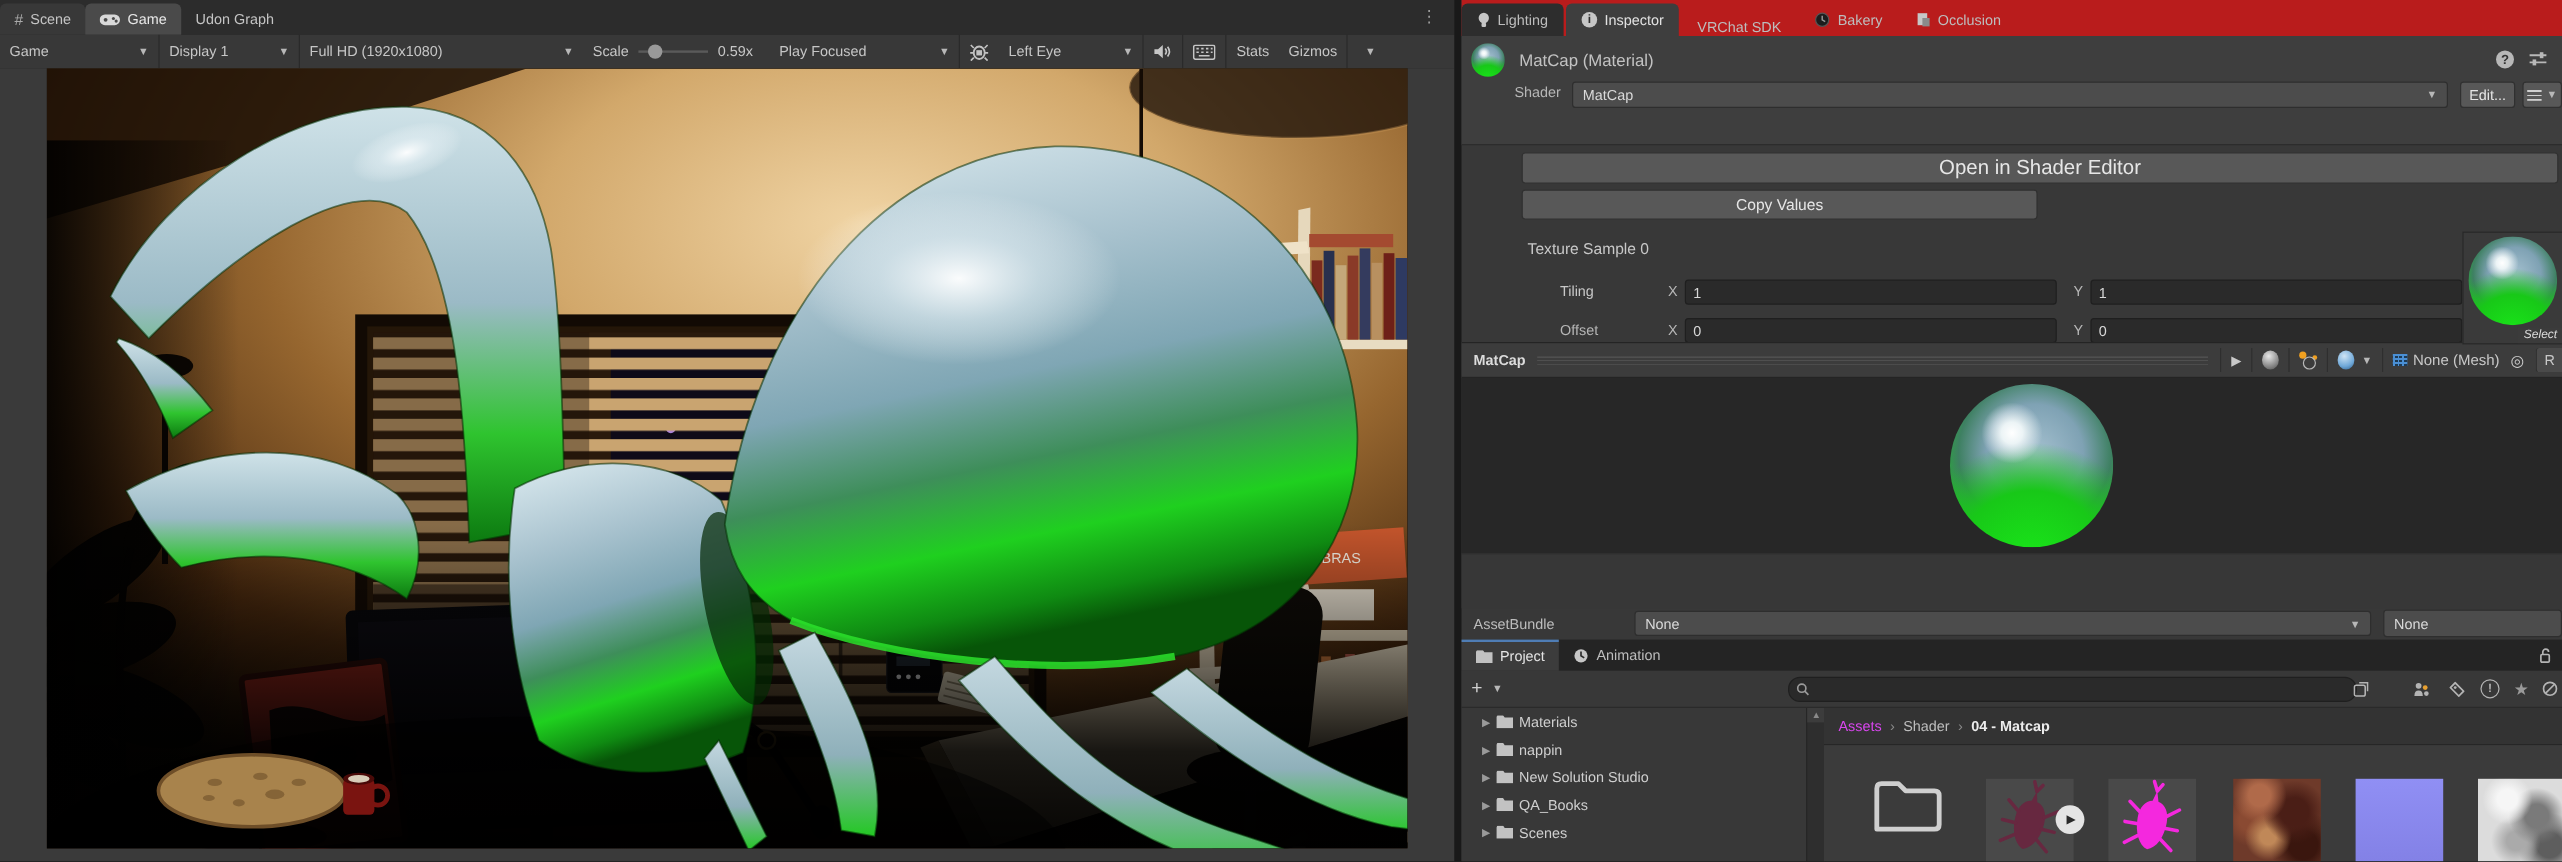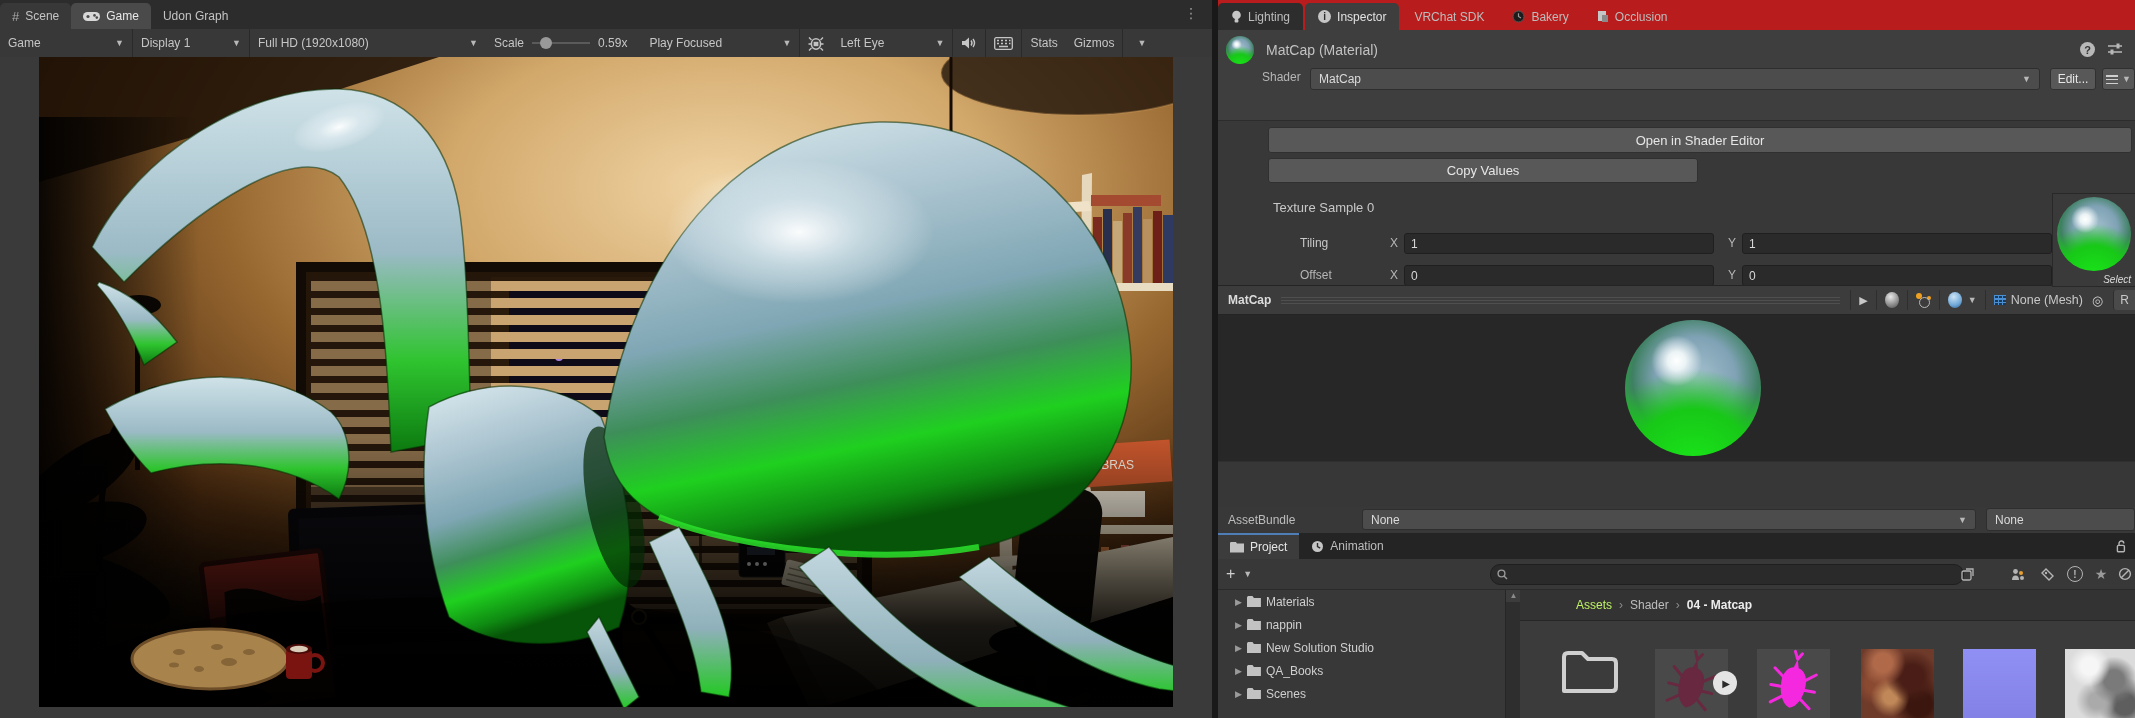--- a/index.html
+++ b/index.html
@@ -419,21 +419,21 @@
         <svg width="11" height="14" viewBox="0 0 11 14">
             <circle cx="5.5" cy="5" r="4.3" fill="#c6c6c6"></circle>
             <rect x="3.6" y="9" width="3.8" height="3.4" rx="1" fill="#c6c6c6"></rect>
           </svg>
         <span>Lighting</span>
       </div>
       <div class="itab active">
         <span class="circle-ico" style="width:13px;height:13px;background:#c6c6c6;color:#2d2d2d;font-size:10px;font-weight:bold;">i</span>
         <span>Inspector</span>
       </div>
-      <div class="itab" style="background:transparent;">
+      <div class="itab" style="background:transparent;align-items:flex-end;">
         <span>VRChat SDK</span>
       </div>
       <div class="itab" style="background:transparent;">
         <svg width="13" height="13" viewBox="0 0 13 13">
             <circle cx="6.5" cy="6.5" r="5.5" fill="#1c1c1c" stroke="#555" stroke-width="1"></circle>
             <path d="M6.5,3.2 L6.5,6.5 L9,8" stroke="#999" stroke-width="1.2" fill="none"></path>
           </svg>
         <span>Bakery</span>
       </div>
       <div class="itab" style="background:transparent;">
@@ -473,21 +473,21 @@
       </div>
       <div class="btn" style="position:absolute;left:832px;top:38px;width:46px;height:22px;box-sizing:border-box;font-size:12px;">
         <span>Edit...</span>
       </div>
       <div class="btn" style="position:absolute;left:884px;top:38px;width:33px;height:22px;box-sizing:border-box;gap:4px;">
         <span class="hamburger"></span>
           <span class="dd-arrow" style="margin-left:0;">▼</span>
       </div>
     </div>
 
-    <div class="btn abs" style="left:50px;top:127px;width:864px;height:26px;box-sizing:border-box;font-size:13px;">
+    <div class="btn abs" style="left:50px;top:127px;width:864px;height:26px;box-sizing:border-box;font-size:17px;">
       <span>Open in Shader Editor</span>
     </div>
     <div class="btn abs" style="left:50px;top:158px;width:430px;height:25px;box-sizing:border-box;font-size:13px;">
       <span>Copy Values</span>
     </div>
     <div class="abs" style="left:55px;top:200px;color:#c8c8c8;font-size:13px;">Texture Sample 0</div>
 
     <div class="abs" style="left:82px;top:236px;">Tiling</div>
     <div class="abs" style="left:172px;top:236px;color:#b6b6b6;">X</div>
     <div class="field abs" style="left:186px;top:233px;width:310px;height:21px;box-sizing:border-box;">
@@ -644,21 +644,21 @@
         <span style="color:#9a9a9a;font-size:9px;">▶</span>
         <span class="folder-sm"></span>
         <span>Scenes</span>
       </div>
     </div>
     <div class="abs tree-scroll">
       <div style="background:#3c3c3c;height:12px;line-height:12px;">▲</div>
     </div>
 
     <div class="abs crumb-bar">
-      <span style="color:#bef264;margin-left:44px;">Assets</span>
+      <span style="color:#d946ef;">Assets</span>
       <span style="color:#8a8a8a;">›</span>
       <span style="color:#bdbdbd;">Shader</span>
       <span style="color:#8a8a8a;">›</span>
       <span style="color:#ececec;font-weight:bold;">04 - Matcap</span>
     </div>
 
     <div class="abs grid-area">
       <svg class="abs" style="left:36px;top:22px;" width="64" height="56" viewBox="0 0 64 56">
         <path d="M8,48 L8,14 Q8,10 12,10 L26,10 L32,16 L56,16 Q60,16 60,20 L60,44 Q60,48 56,48 Z" fill="none" stroke="#cfcfcf" stroke-width="4" stroke-linejoin="round"></path>
       </svg>

